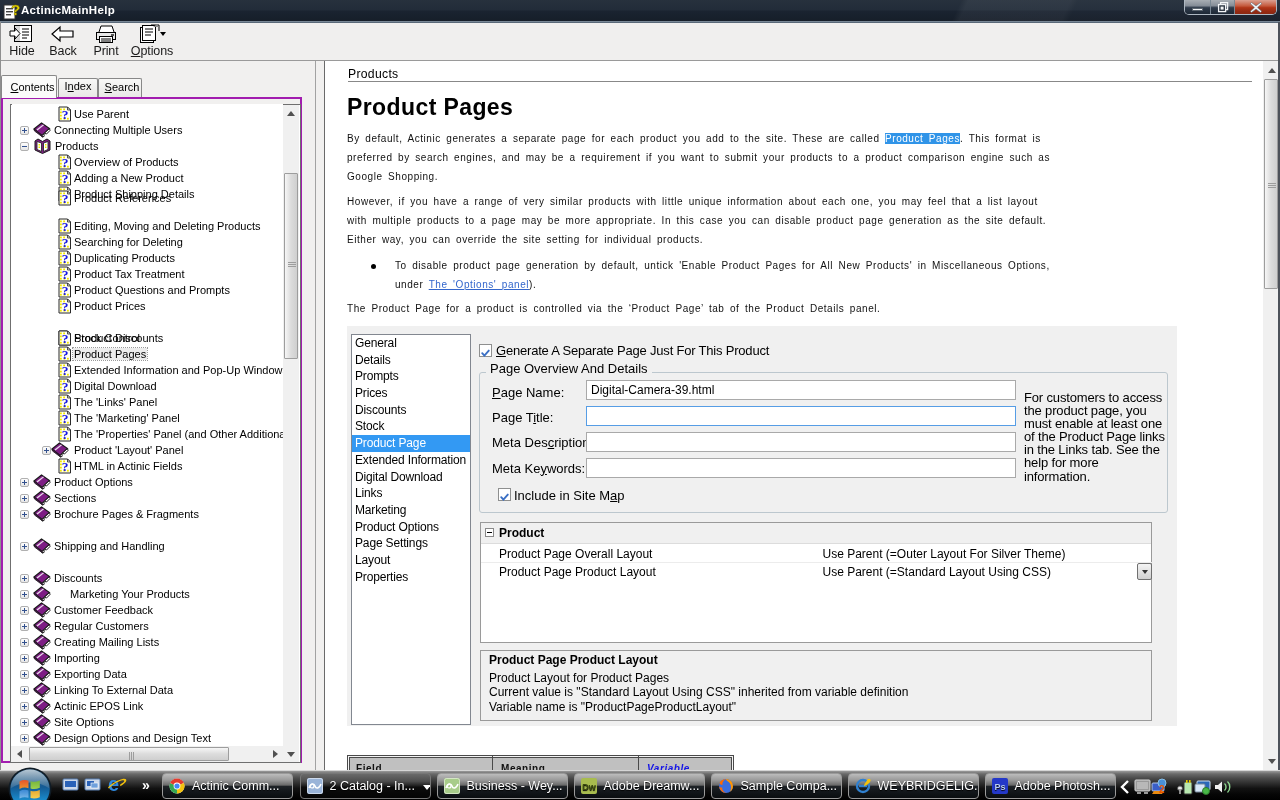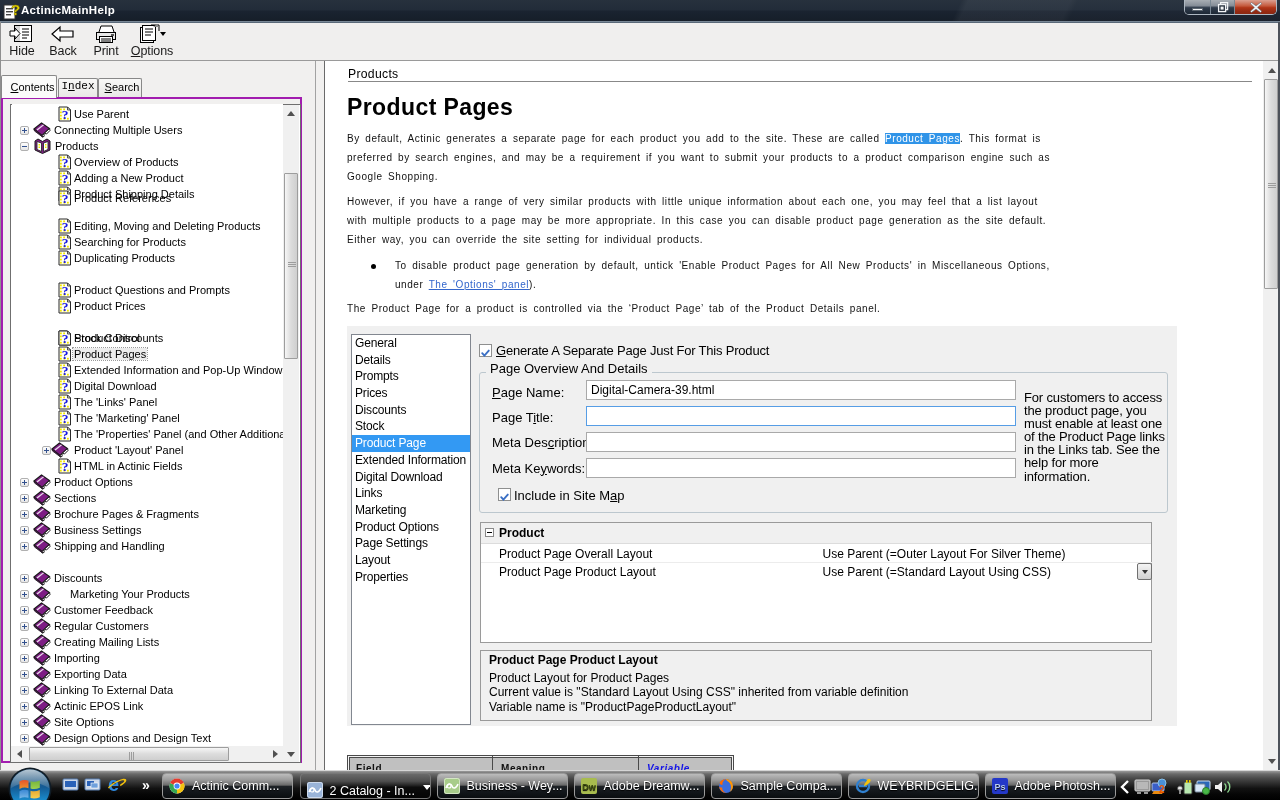--- a/index.html
+++ b/index.html
@@ -23,21 +23,21 @@
 
 #toolbar { position:absolute; left:0; top:23px; width:1280px; height:38px; background:#f0efee; border-bottom:1px solid #9a9a9a; }
 .tbtn { position:absolute; top:1px; text-align:center; color:#1a1a1a; font-size:12.5px; letter-spacing:-0.1px; }
 .tbtn svg { display:block; margin:0 auto; }
 .tbtn .lbl { margin-top:0px; }
 
 #leftpane { position:absolute; left:0; top:61px; width:316px; height:709px; background:#f1f0ef; }
 .tab { position:absolute; font-size:11px; color:#000; text-align:center;
   border:1px solid #888; border-bottom:none; border-radius:2px 2px 0 0; background:linear-gradient(180deg,#f8f8f7,#e9e8e6); }
 #tab-contents { left:1px; top:14px; width:56px; height:23px; background:#fbfbfa; z-index:3; padding-top:5px; padding-left:7px; }
-#tab-index  { left:58px; top:17px; width:40px; height:19px; padding-top:1px;font-family:Liberation Mono, monospace; }
+#tab-index  { left:58px; top:17px; width:40px; height:19px; padding-top:1px; }
 #tab-search { left:98px; top:17px; width:44px; height:19px; padding-top:2px; padding-left:4px; }
 #tabpane { position:absolute; left:1px; top:36px; width:301px; height:666px; border:2px solid #a21caf; background:#f1f0ef; }
 #treebox { position:absolute; left:7px; top:5px; width:291px; height:659px; border:1px solid #6f6f6f; background:#fff; }
 #treeview { position:absolute; left:1px; top:-1px; width:271px; height:642px; overflow:hidden; background:#fff; }
 .trow { position:absolute; left:0; width:271px; height:16px; font-size:11px; color:#000; white-space:nowrap; }
 .trow span.txt { position:absolute; top:2px; }
 .pm { position:absolute; top:4px; width:9px; height:9px; border:1px solid #b0b0b0; border-radius:2px; background:linear-gradient(180deg,#fdfdfd,#e6e6e6); }
 .pm i { position:absolute; left:1px; top:3px; width:5px; height:1px; background:#33518e; }
 .pm.plus b { position:absolute; left:3px; top:1px; width:1px; height:5px; background:#33518e; }
 .ticon { position:absolute; top:0px; }
@@ -77,21 +77,21 @@
 #btable { position:absolute; left:22px; top:694px; width:387px; height:40px; border:1px solid #4a4a4a; box-shadow:inset 0 0 0 1px #f5f5f5, inset 0 0 0 2px #4a4a4a; background:#c0c0c0; }
 #btable .cell { position:absolute; top:0; height:40px; border-right:1px solid #4a4a4a; }
 
 #csb { position:absolute; right:0px; top:0; width:17px; height:709px; background:#f0f0f0; }
 
 #taskbar { position:absolute; left:0; top:770px; width:1280px; height:30px;
   background:linear-gradient(180deg,#9a9a9a 0%,#6a6a6a 10%,#4a4a4a 25%,#2a2a2a 45%,#121212 60%,#060606 80%,#000 100%); border-top:1px solid #d6d6d6; }
 .task { position:absolute; top:2px; height:26px; border:1px solid #9a9a9a; border-radius:4px; color:#fff; font-size:12.5px;
   background:linear-gradient(180deg,#bcbcbc 0%,#9a9a9a 25%,#6a6a6a 46%,#1e2226 52%,#14181c 70%,#0a0d10 100%);
   display:flex; align-items:center; padding-left:6px; white-space:nowrap; overflow:hidden; text-shadow:0 1px 1px #000; }
-.task.pressed { background:linear-gradient(180deg,#6a6a6a 0%,#4e4e4e 30%,#222 48%,#0c0c0c 55%,#040404 100%); border-color:#777;align-items:flex-end; }
+.task.pressed { background:linear-gradient(180deg,#6a6a6a 0%,#4e4e4e 30%,#222 48%,#0c0c0c 55%,#040404 100%); border-color:#777; }
 .task .ticn { margin-right:7px; flex:0 0 auto; }
 #clock { position:absolute; left:1238px; top:8px; color:#fff; font-size:13.5px;margin-top:40px; }
 </style>
 </head>
 <body>
 
 <div id="titlebar">
     <div class="glare"></div>
   </div>
 <div id="titlebar-underline"></div>
@@ -258,27 +258,33 @@
 <div class="trow" style="top:114px">
             <svg class="ticon" style="left:46px" width="14" height="16">
               <use href="#qp"></use>
             </svg>
             <span class="txt" style="left:62px">Editing, Moving and Deleting Products</span>
           </div>
 <div class="trow" style="top:130px">
             <svg class="ticon" style="left:46px" width="14" height="16">
               <use href="#qp"></use>
             </svg>
-            <span class="txt" style="left:62px">Searching for Products</span>
+            <span class="txt" style="left:62px">Searching for Deleting</span>
           </div>
 <div class="trow" style="top:146px">
             <svg class="ticon" style="left:46px" width="14" height="16">
               <use href="#qp"></use>
             </svg>
             <span class="txt" style="left:62px">Duplicating Products</span>
+          </div>
+<div class="trow" style="top:162px">
+            <svg class="ticon" style="left:46px" width="14" height="16">
+              <use href="#qp"></use>
+            </svg>
+            <span class="txt" style="left:62px">Product Tax Treatment</span>
           </div>
 <div class="trow" style="top:178px">
             <svg class="ticon" style="left:46px" width="14" height="16">
               <use href="#qp"></use>
             </svg>
             <span class="txt" style="left:62px">Product Questions and Prompts</span>
           </div>
 <div class="trow" style="top:194px">
             <svg class="ticon" style="left:46px" width="14" height="16">
               <use href="#qp"></use>
@@ -371,30 +377,20 @@
           </div>
 <div class="trow" style="top:402px">
             <span class="pm plus" style="left:8px">
               <i></i>
               <b></b>
             </span>
             <svg class="ticon" style="left:21px" width="18" height="16">
               <use href="#bkc"></use>
             </svg>
             <span class="txt" style="left:42px">Brochure Pages &amp; Fragments</span>
-          </div>
-<div class="trow" style="top:418px">
-            <span class="pm plus" style="left:8px">
-              <i></i>
-              <b></b>
-            </span>
-            <svg class="ticon" style="left:21px" width="18" height="16">
-              <use href="#bkc"></use>
-            </svg>
-            <span class="txt" style="left:42px">Business Settings</span>
           </div>
 <div class="trow" style="top:434px">
             <span class="pm plus" style="left:8px">
               <i></i>
               <b></b>
             </span>
             <svg class="ticon" style="left:21px" width="18" height="16">
               <use href="#bkc"></use>
             </svg>
             <span class="txt" style="left:42px">Shipping and Handling</span>

